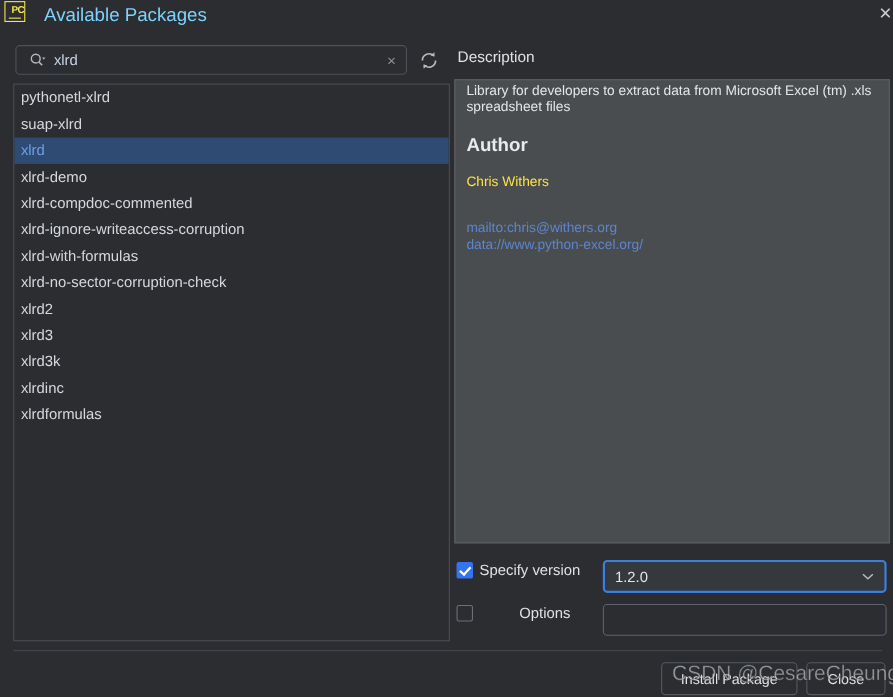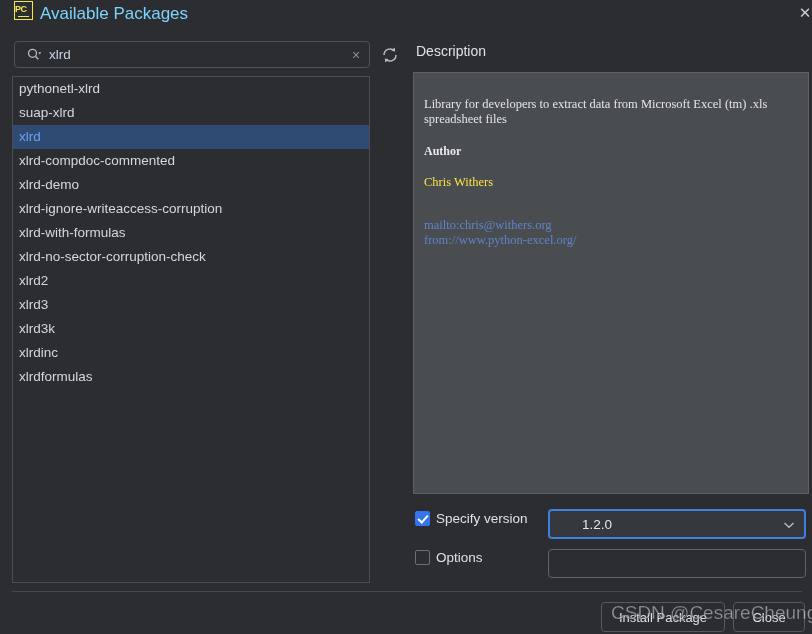--- a/index.html
+++ b/index.html
@@ -19,28 +19,28 @@
   
   .titlebar {
     position: absolute;
     left: 0; top: 0;
     width: 812px; height: 28px;
     display: flex;
     align-items: center;
   }
   .pc-logo {
     position: absolute;
-    left: 14px; top: 1px;
+    left: 4px; top: 1px;
     width: 19px; height: 19px;
     border: 1.5px solid #f5e64a;
     background: #2b2d30;
     box-sizing: border-box;
     display: flex;
     align-items: center;
-    justify-content: flex-start;
+    justify-content: flex-end;
   }
   .pc-logo span {
     font-size: 9px;
     font-weight: bold;
     color: #f5e64a;
     letter-spacing: -0.5px;
     line-height: 1;
     margin-top: -2px;
   }
   .pc-logo .underbar {
@@ -112,21 +112,21 @@
     position: absolute;
     left: 379px; top: 44px;
     width: 22px; height: 22px;
     cursor: pointer;
   }
 
   
   .list-panel {
     position: absolute;
     left: 12px; top: 76px;
-    width: 358px; height: 507px;
+    width: 397px; height: 507px;
     background: #2b2d30;
     border: 1px solid #4a4d52;
     box-sizing: border-box;
     overflow: hidden;
   }
   .pkg-row {
     height: 24px;
     line-height: 24px;
     padding-left: 6px;
     font-size: 13.5px;
@@ -153,32 +153,31 @@
     font-size: 14px;
     color: #dfe1e5;
   }
   .desc-box {
     position: absolute;
     left: 413px; top: 72px;
     width: 396px; height: 422px;
     background: #4a4d4f;
     border: 1px solid #5c6064;
     box-sizing: border-box;
-    padding: 24px 10px;
+    padding: 2px 10px;
     overflow: hidden;
-    font-family: Liberation Serif, serif;
   }
   .desc-text {
     font-size: 12.5px;
     line-height: 15px;
     color: #e3e5e8;
     margin: 0;
   }
   .desc-author-head {
-    font-size: 12px;
+    font-size: 17px;
     font-weight: bold;
     color: #e8eaed;
     margin: 17px 0 0 0;
   }
   .desc-author {
     font-size: 12.5px;
     color: #fde047;
     margin: 16px 0 0 0;
   }
   .desc-links {
@@ -193,21 +192,21 @@
     cursor: pointer;
   }
 
   
   .opt-row {
     position: absolute;
     display: flex;
     align-items: center;
   }
   .row-version { left: 415px; top: 511px; }
-  .row-options { left: 415px; top: 550px; }
+  .row-options { left: 415px; top: 550px; gap: 36px; }
 
   .cbox {
     width: 15px; height: 15px;
     box-sizing: border-box;
     border-radius: 2px;
     display: inline-block;
     position: relative;
     cursor: pointer;
     flex: none;
   }
@@ -246,21 +245,20 @@
     box-sizing: border-box;
     display: flex;
     align-items: center;
     padding: 0 9px;
     cursor: pointer;
   }
   .version-value {
     flex: 1;
     font-size: 13.5px;
     color: #e3e5e8;
-    margin-left: 23px;
   }
   .options-input {
     position: absolute;
     left: 548px; top: 549px;
     width: 258px; height: 29px;
     background: #2b2d30;
     border: 1px solid #5f636a;
     border-radius: 4px;
     box-sizing: border-box;
     padding: 0 9px;
@@ -329,43 +327,43 @@
     <path d="M17 11 a6 6 0 0 1 -10.4 4.1" fill="none" stroke="#b6bac0" stroke-width="1.5"></path>
     <path d="M15.9 3.4 L16.1 7.4 L12.4 6.5 Z" fill="#b6bac0"></path>
     <path d="M6.1 18.6 L5.9 14.6 L9.6 15.5 Z" fill="#b6bac0"></path>
   </svg>
 </div>
 
 <div class="list-panel" id="pkg-list">
     <div class="pkg-row">pythonetl-xlrd</div>
     <div class="pkg-row">suap-xlrd</div>
     <div class="pkg-row selected">xlrd</div>
+    <div class="pkg-row">xlrd-demo</div>
     <div class="pkg-row">xlrd-compdoc-commented</div>
-    <div class="pkg-row">xlrd-demo</div>
     <div class="pkg-row">xlrd-ignore-writeaccess-corruption</div>
     <div class="pkg-row">xlrd-with-formulas</div>
     <div class="pkg-row">xlrd-no-sector-corruption-check</div>
     <div class="pkg-row">xlrd2</div>
     <div class="pkg-row">xlrd3</div>
     <div class="pkg-row">xlrd3k</div>
     <div class="pkg-row">xlrdinc</div>
     <div class="pkg-row">xlrdformulas</div>
   </div>
 
 <div class="hsep"></div>
 
 <div class="desc-label">Description</div>
 
 <div class="desc-box">
   <p class="desc-text">Library for developers to extract data from Microsoft Excel (tm) .xls spreadsheet files</p>
   <p class="desc-author-head">Author</p>
   <p class="desc-author">Chris Withers</p>
   <div class="desc-links" id="desc-links">
       <a class="desc-link">mailto:chris@withers.org</a>
-      <a class="desc-link">from://www.python-excel.org/</a>
+      <a class="desc-link">data://www.python-excel.org/</a>
     </div>
 </div>
 
 <div class="opt-row row-version">
   <span class="cbox checked"></span>
   <span class="opt-label">Specify version</span>
 </div>
 
 <div class="version-select">
   <span class="version-value">1.2.0</span>

